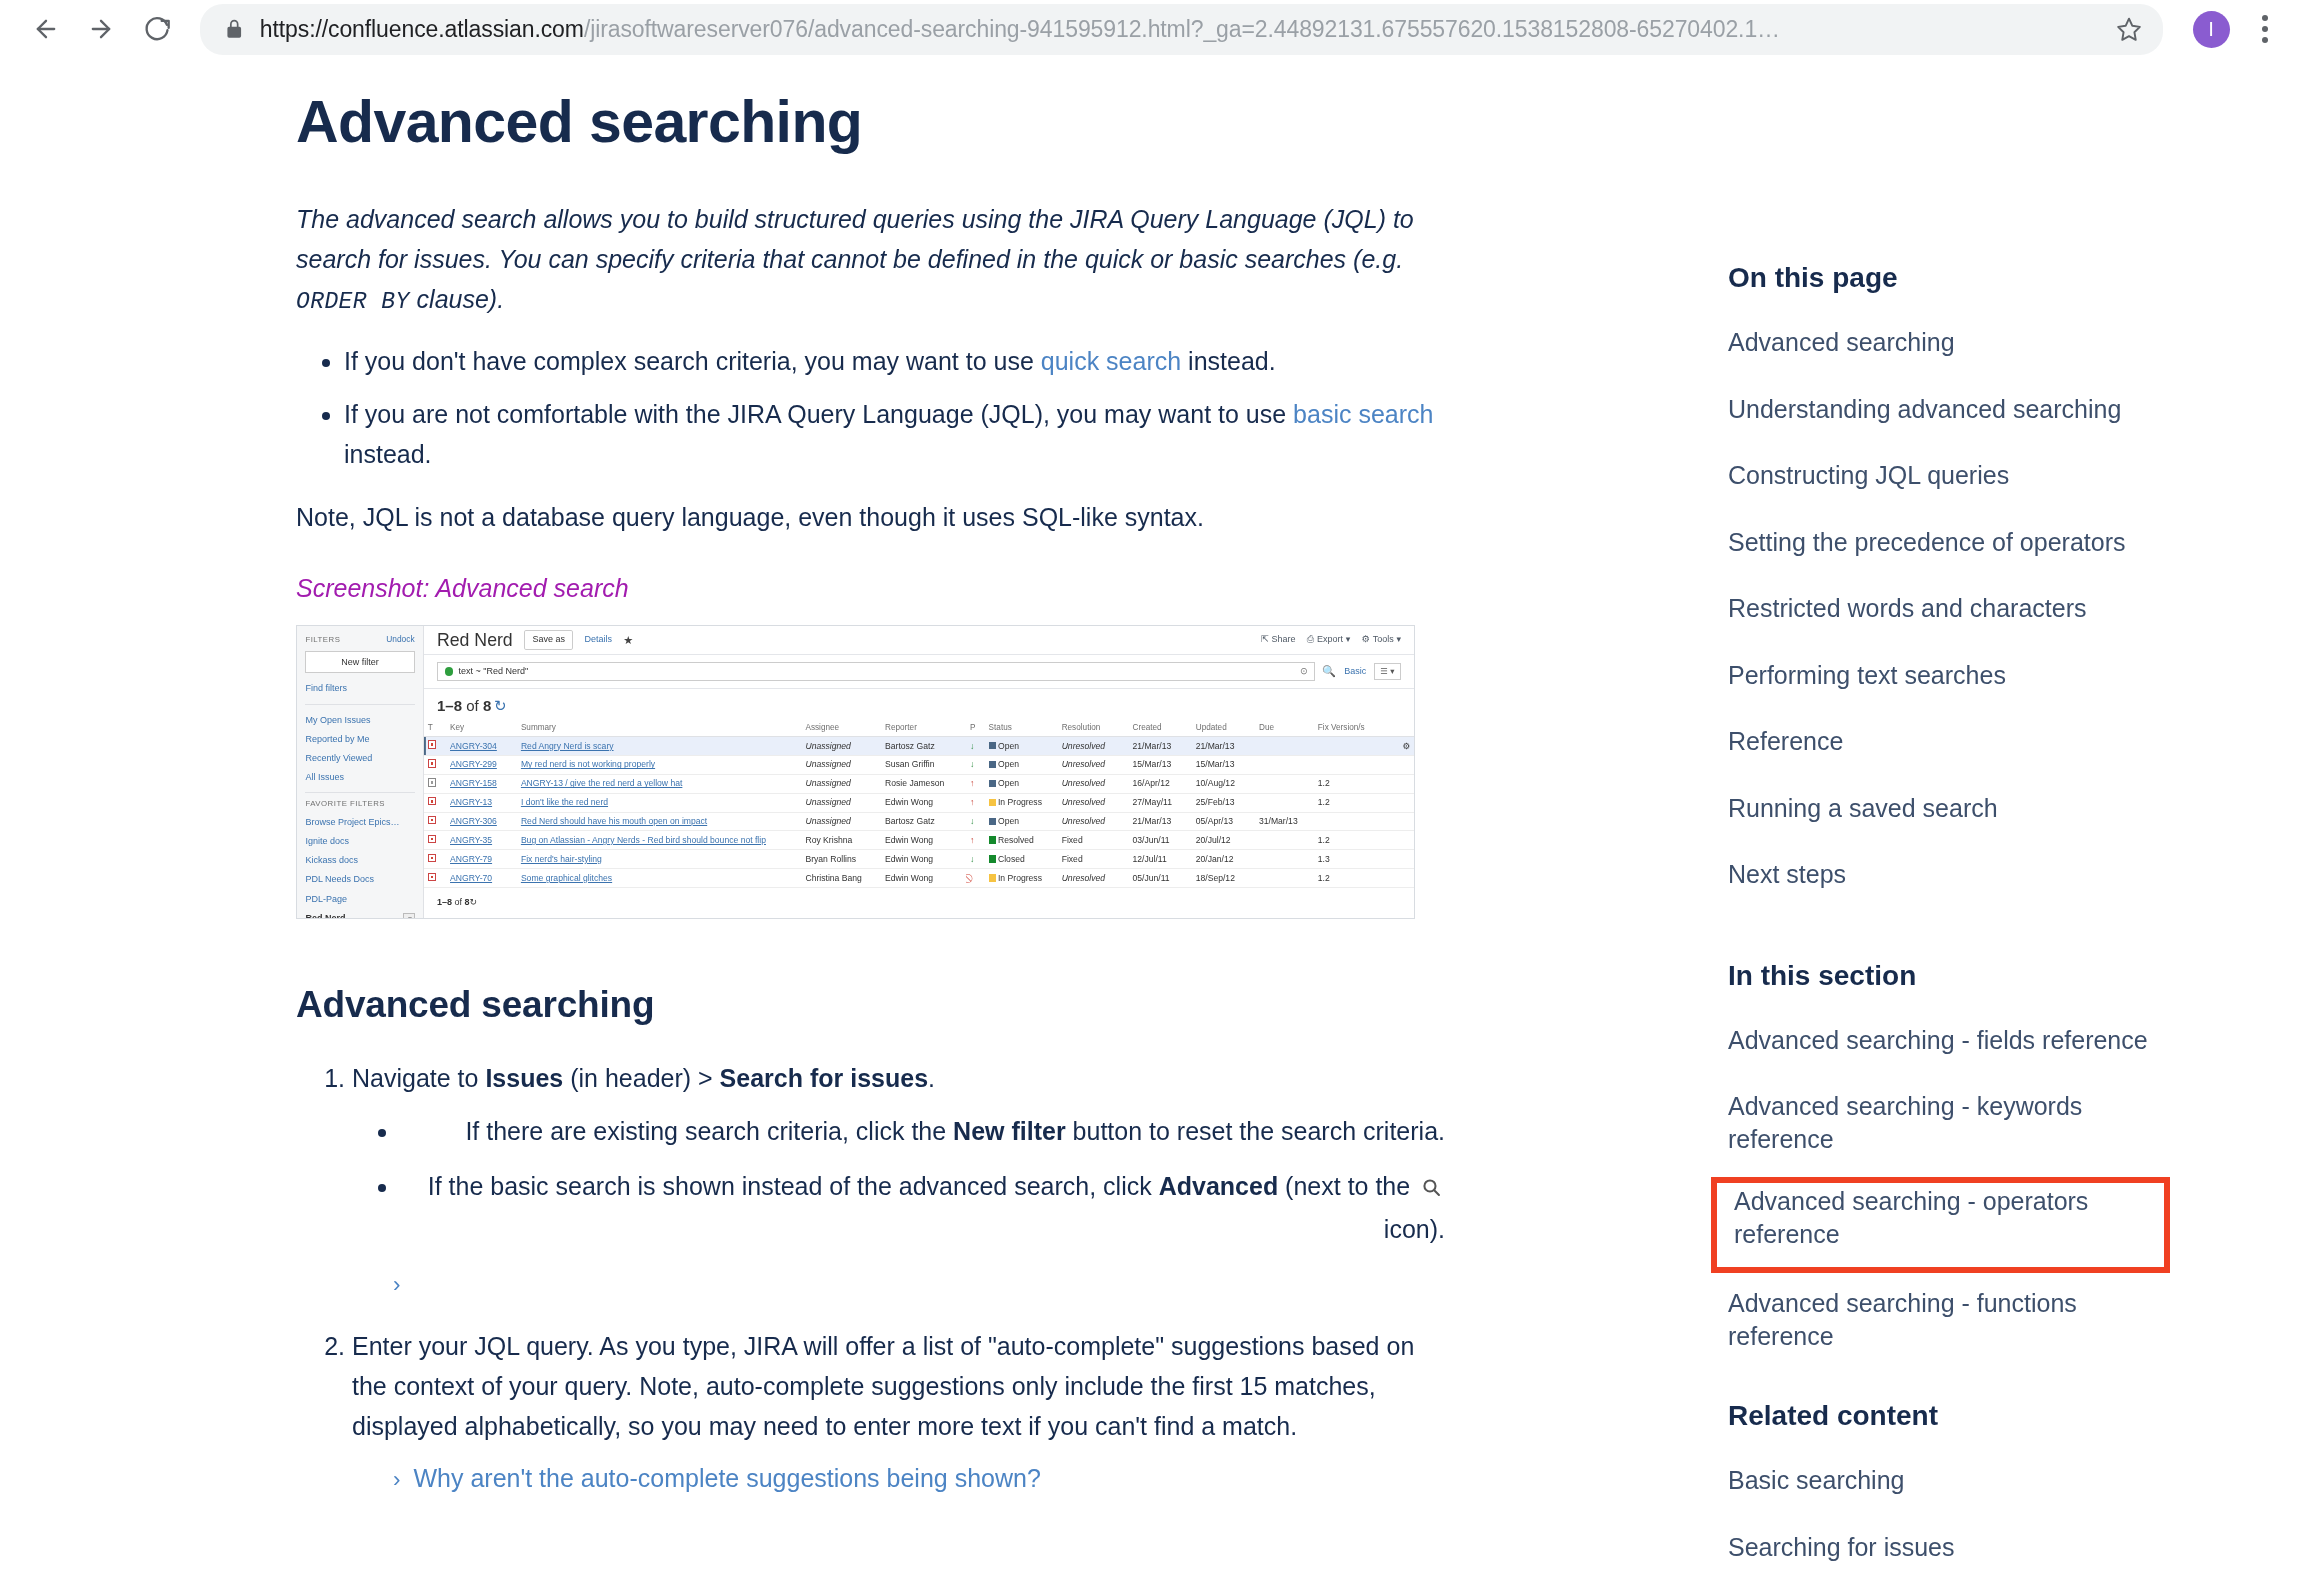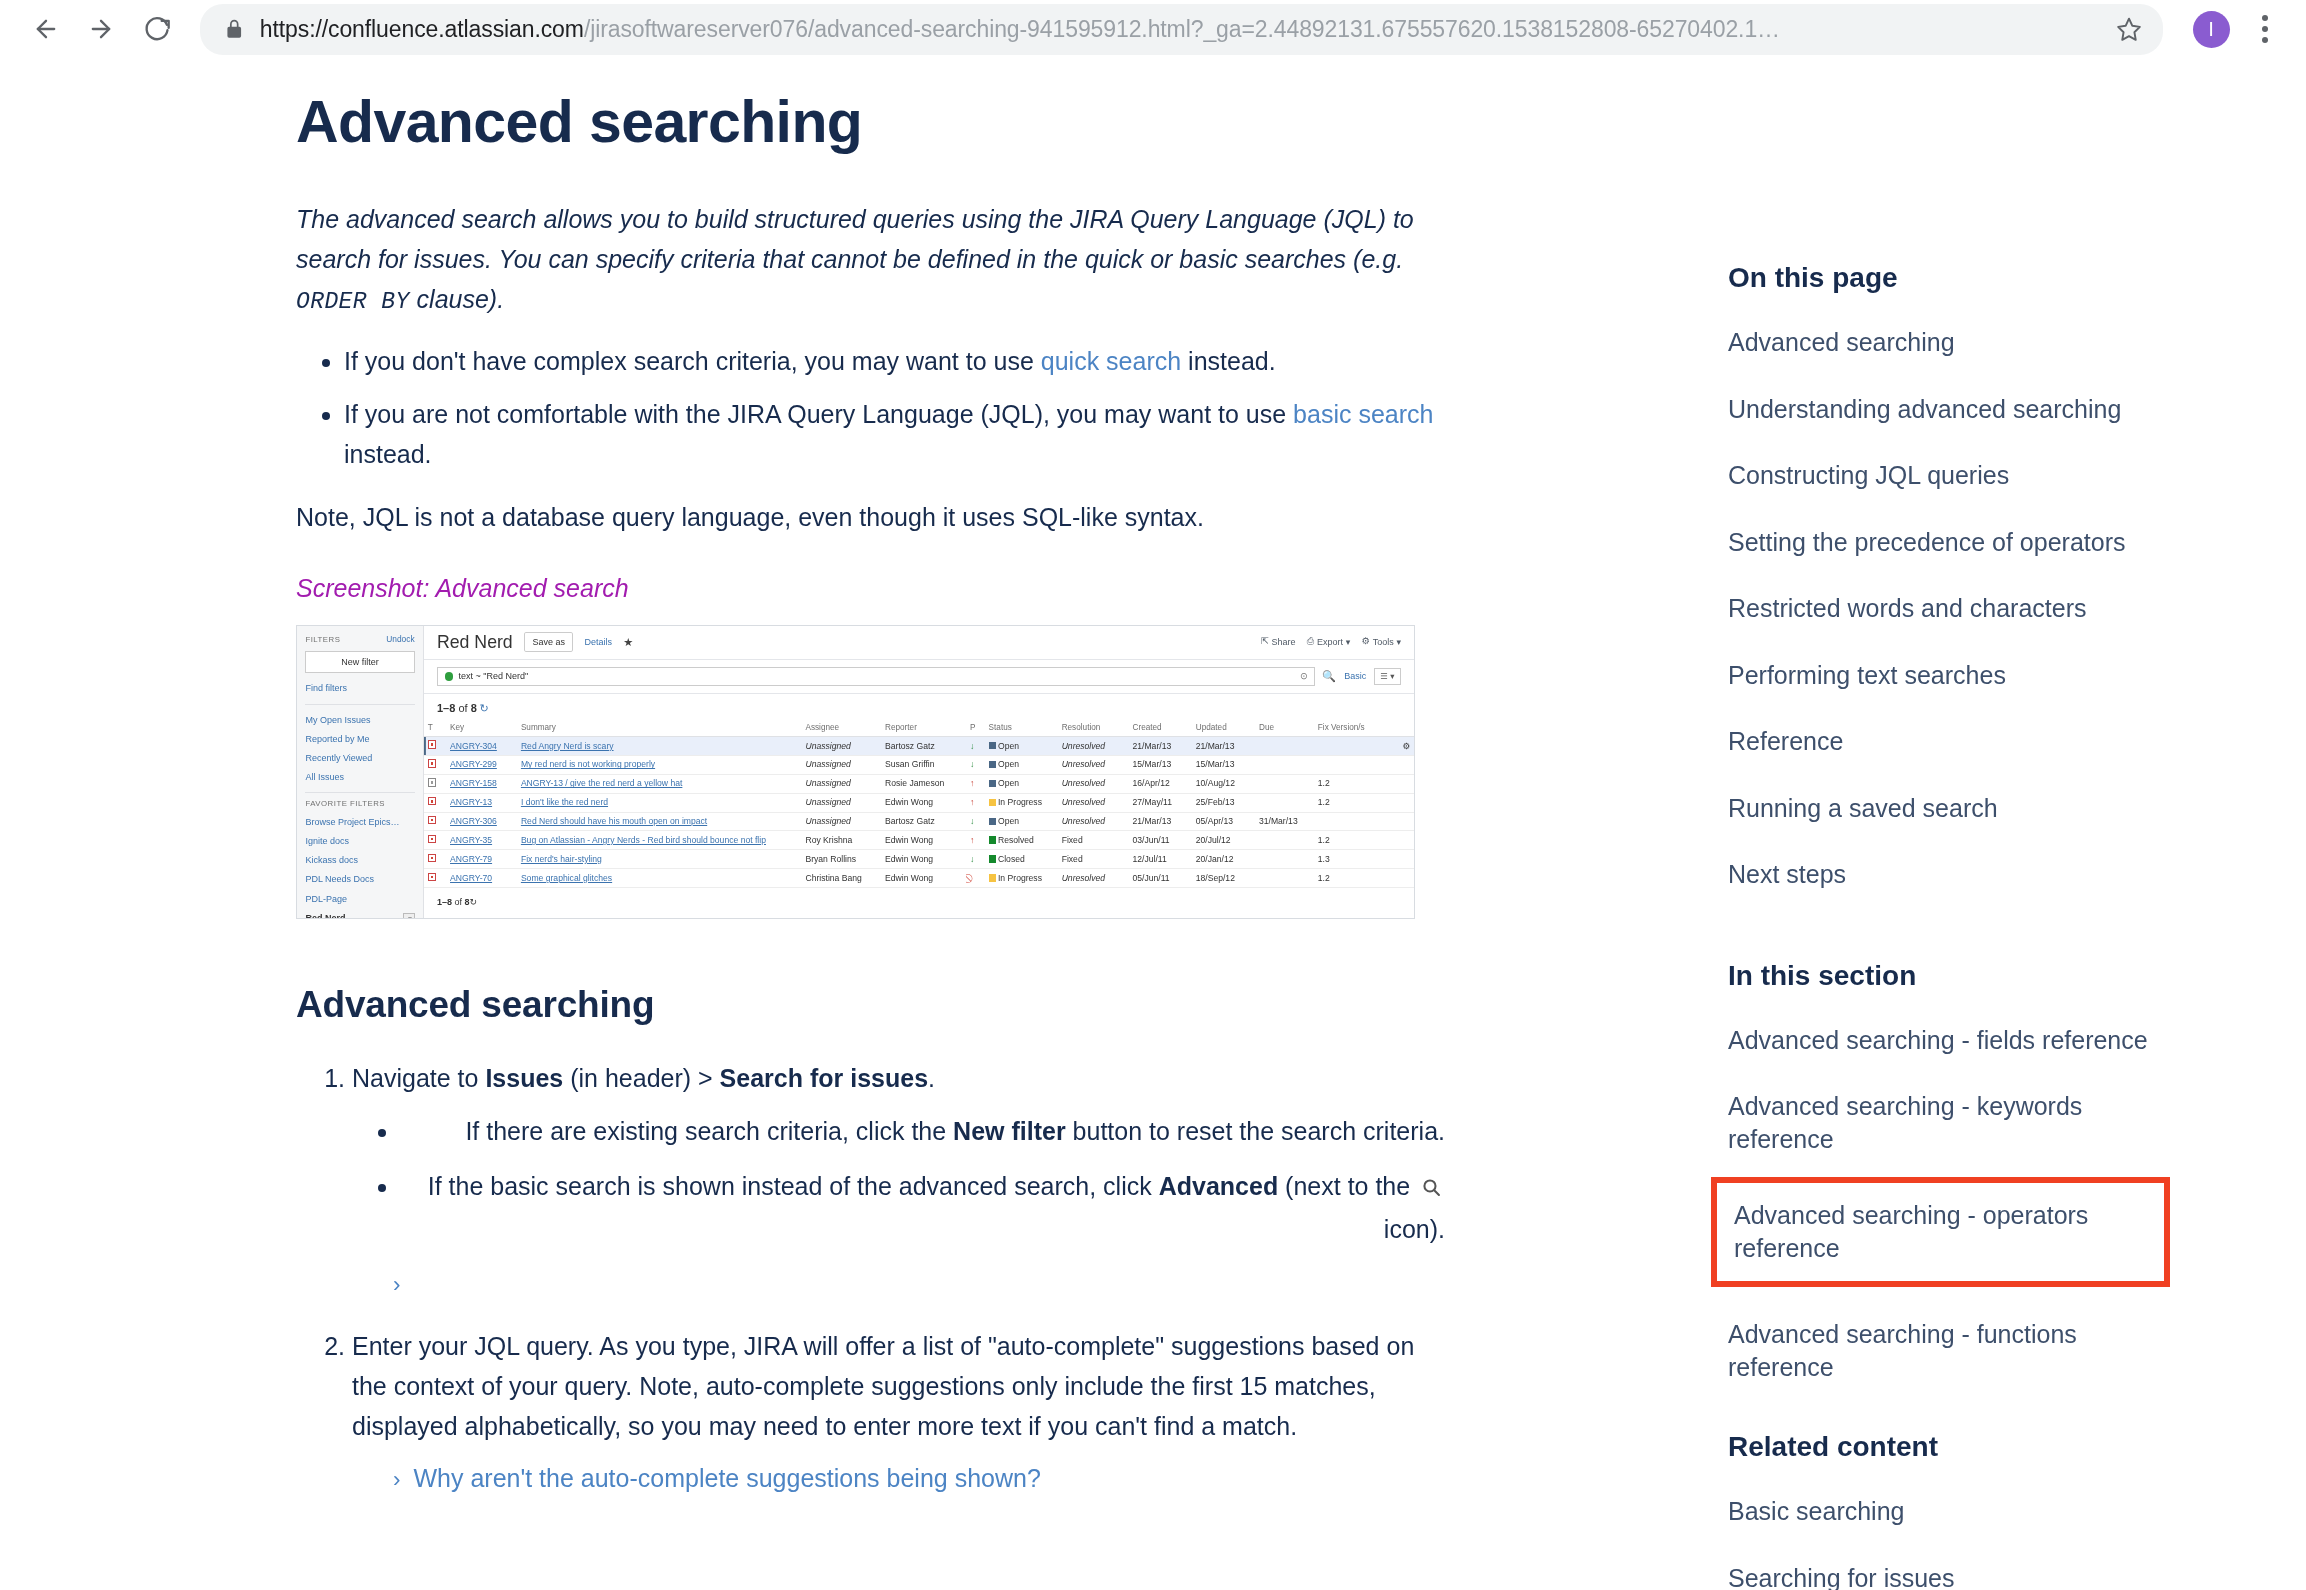--- a/index.html
+++ b/index.html
@@ -165,21 +165,21 @@
     flex: 1 1 auto; border: 0.9px solid #ccc; background: #fff;
     height: 18.6px; display: flex; align-items: center; padding: 0 6.5px; gap: 5.6px;
     font-size: 9px; color: #333; min-width: 0;
   }
   .qdot { width: 8.4px; height: 8.4px; border-radius: 50%; background: #2e9e3e; flex:0 0 auto; }
   .qbox .qm { margin-left: auto; color: #777; font-size: 9.3px; }
   .shot-query .mag { color: #3b73af; font-size: 11.2px; }
   .shot-query .basic { color: #3b73af; font-size: 9px; }
   .shot-query .menu { border: 0.9px solid #ccc; background:#fff; font-size: 8.4px; padding: 2.3px 5.6px; color:#555; }
 
-  .shot-count { padding: 7.5px 13px 4.7px 13px; font-size: 11px; color: #333; }
+  .shot-count { padding: 7.5px 13px 4.7px 13px; font-size: 15px; color: #333; }
   .shot-count b { font-weight: bold; }
   .shot-count .refresh { color: #3b73af; margin-left: 2.8px; }
 
   table.shot-table { width: 100%; border-collapse: collapse; font-size: 8.6px; table-layout: fixed; }
   table.shot-table th {
     text-align: left; font-weight: normal; color: #707070;
     padding: 2.8px 3.7px; border-bottom: 0.9px solid #dfe1e5; font-size: 8.2px;
   }
   table.shot-table td { padding: 3.4px 3.7px; border-bottom: 0.9px solid #ededed; color: #333; white-space: nowrap; overflow: hidden; }
   table.shot-table tr.sel td { background: #e9effa; }
@@ -226,22 +226,22 @@
   }
   .side-h.spaced { margin-top: 69px; }
   .side-link {
     display: block;
     font-size: 25px; color: #3d4f6b; line-height: 1.30;
     margin-bottom: 34px; text-decoration: none;
   }
   .side-link.two { margin-bottom: 28px; }
   .hl-wrap {
     border: 6.5px solid #f04022;
-    padding: 16px 17px 17px 17px;
-    margin: -5.6px -17px 31px -17px;
+    padding: 2px 17px 17px 17px;
+    margin: -5.6px -17px 14px -17px;
   }
   .hl-wrap .side-link { margin-bottom: 0; }
 </style>
 </head>
 <body>
 
 <div class="browser-bar">
   <div class="nav-btn">
     <span>
       <svg width="28" height="28" viewBox="0 0 24 24" fill="none" stroke="currentColor" stroke-width="2" stroke-linecap="round" stroke-linejoin="round">

